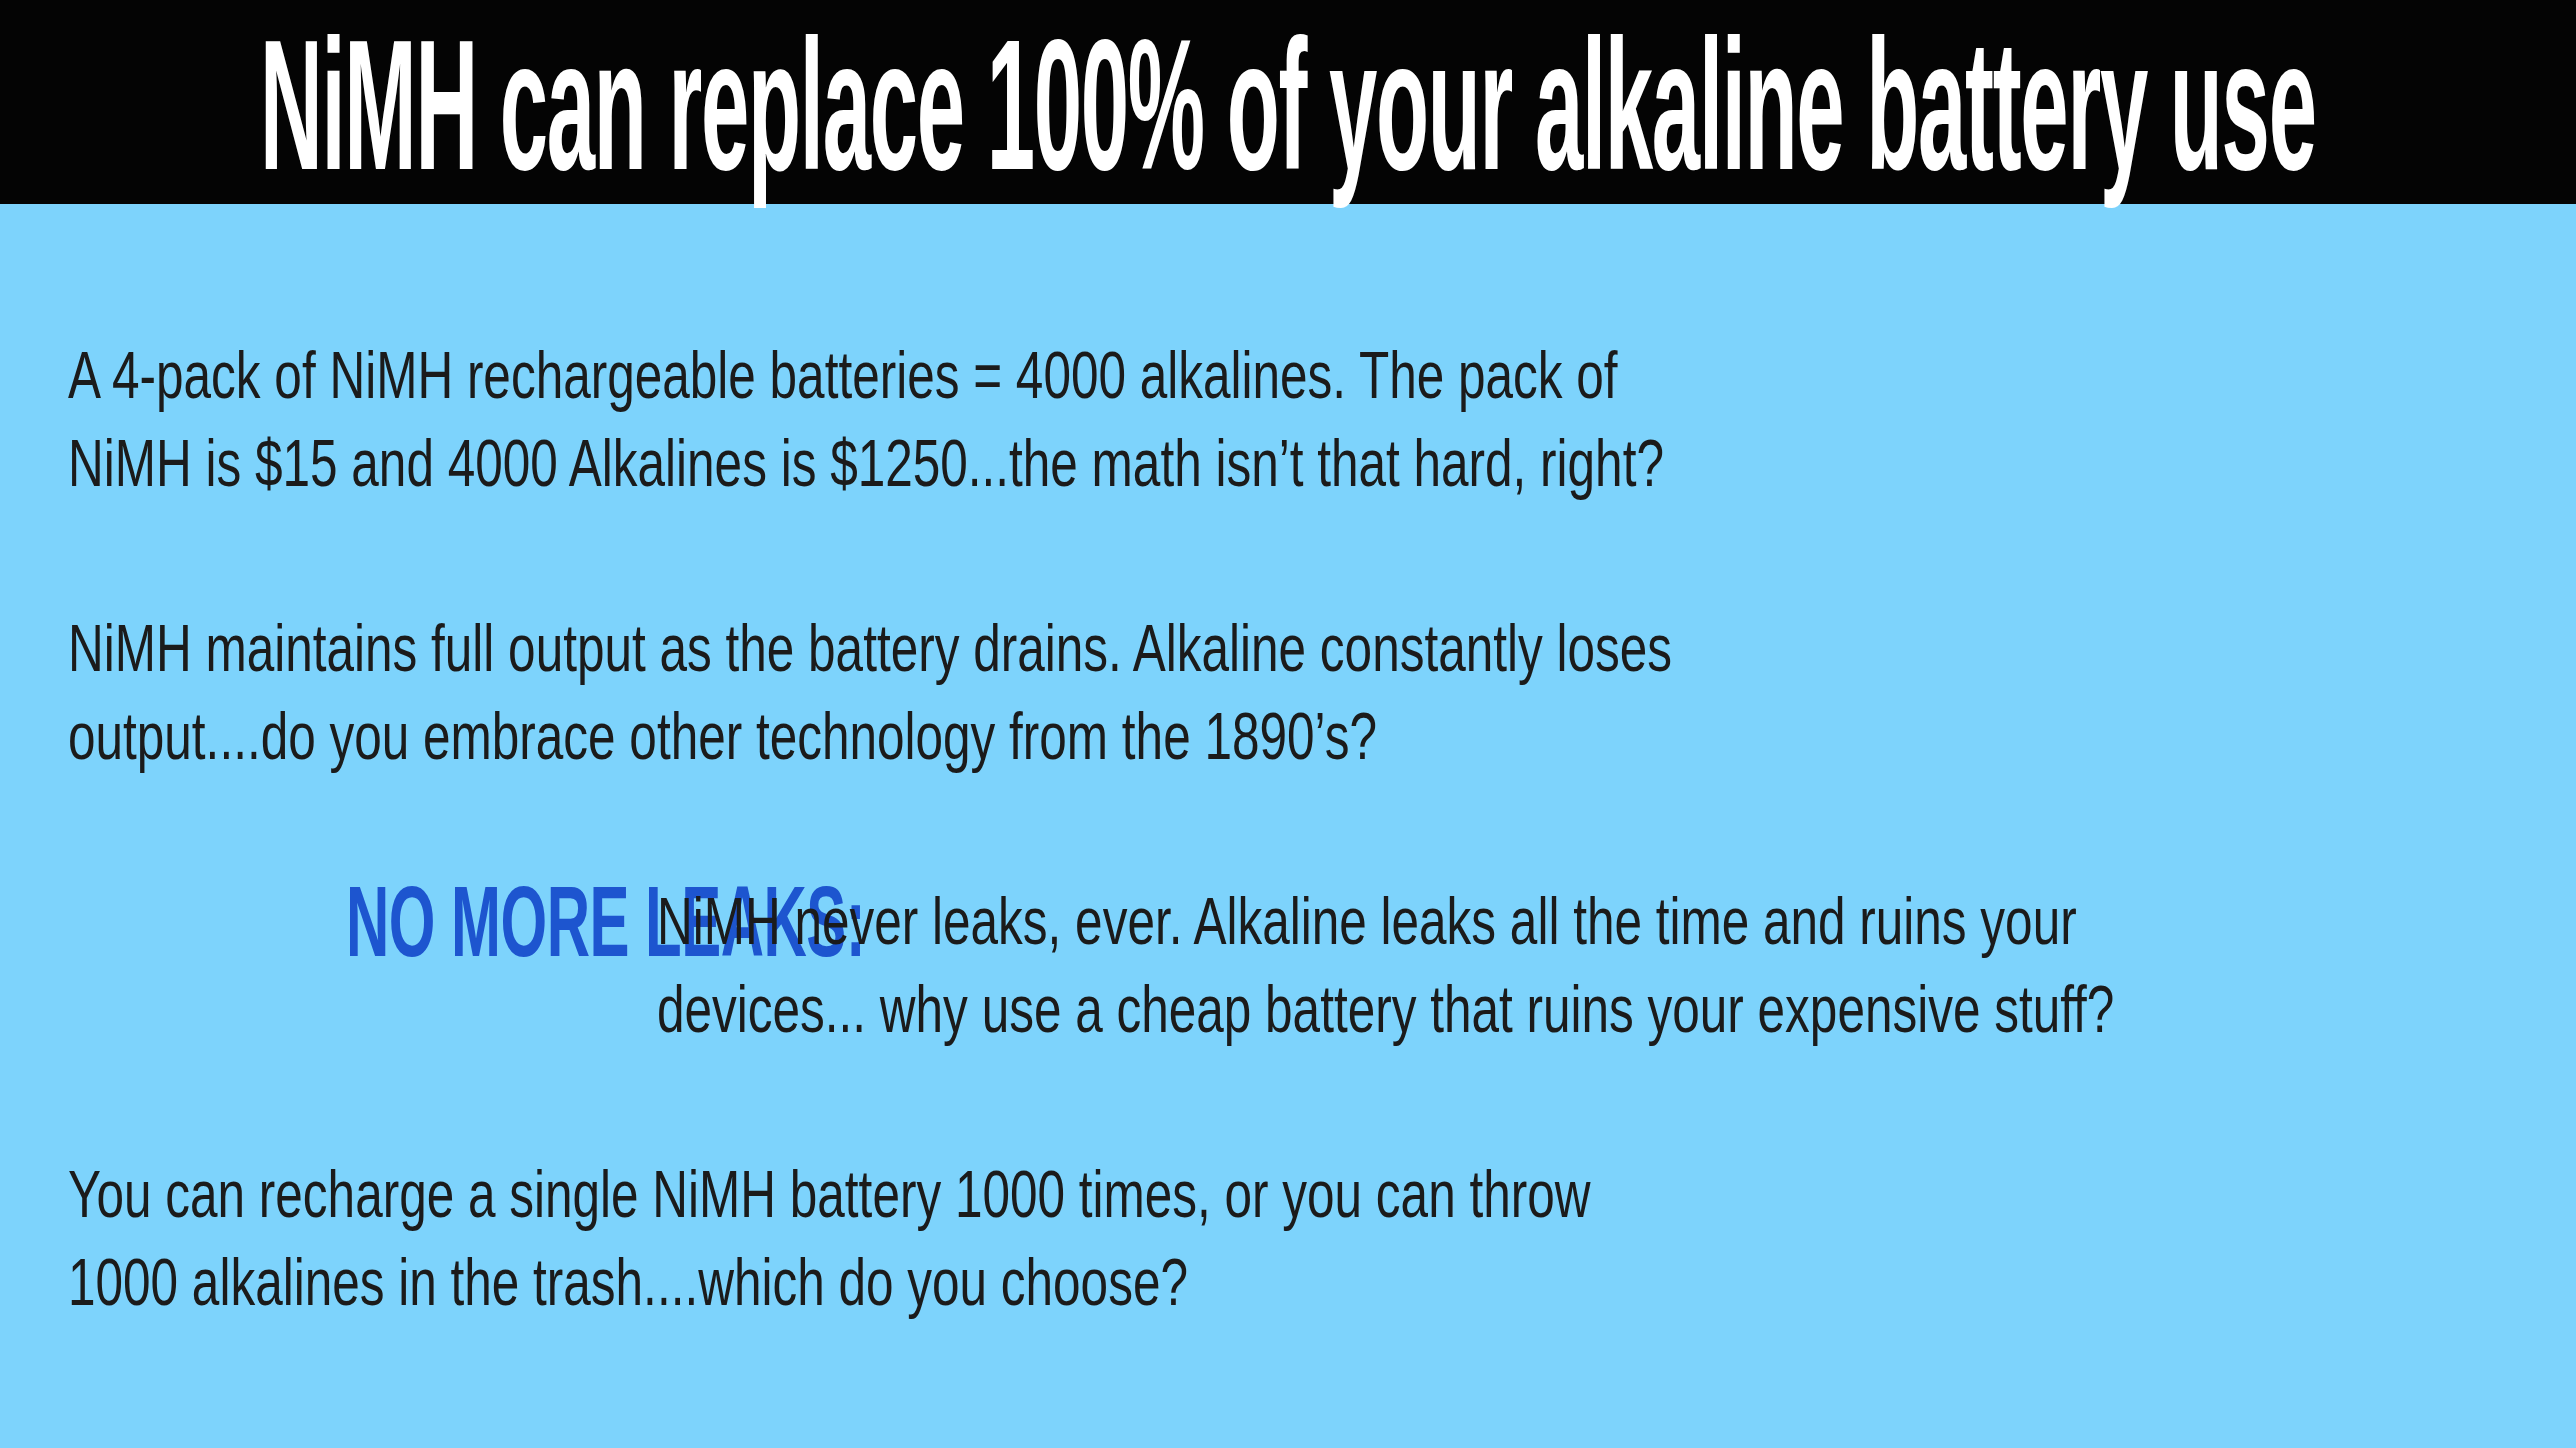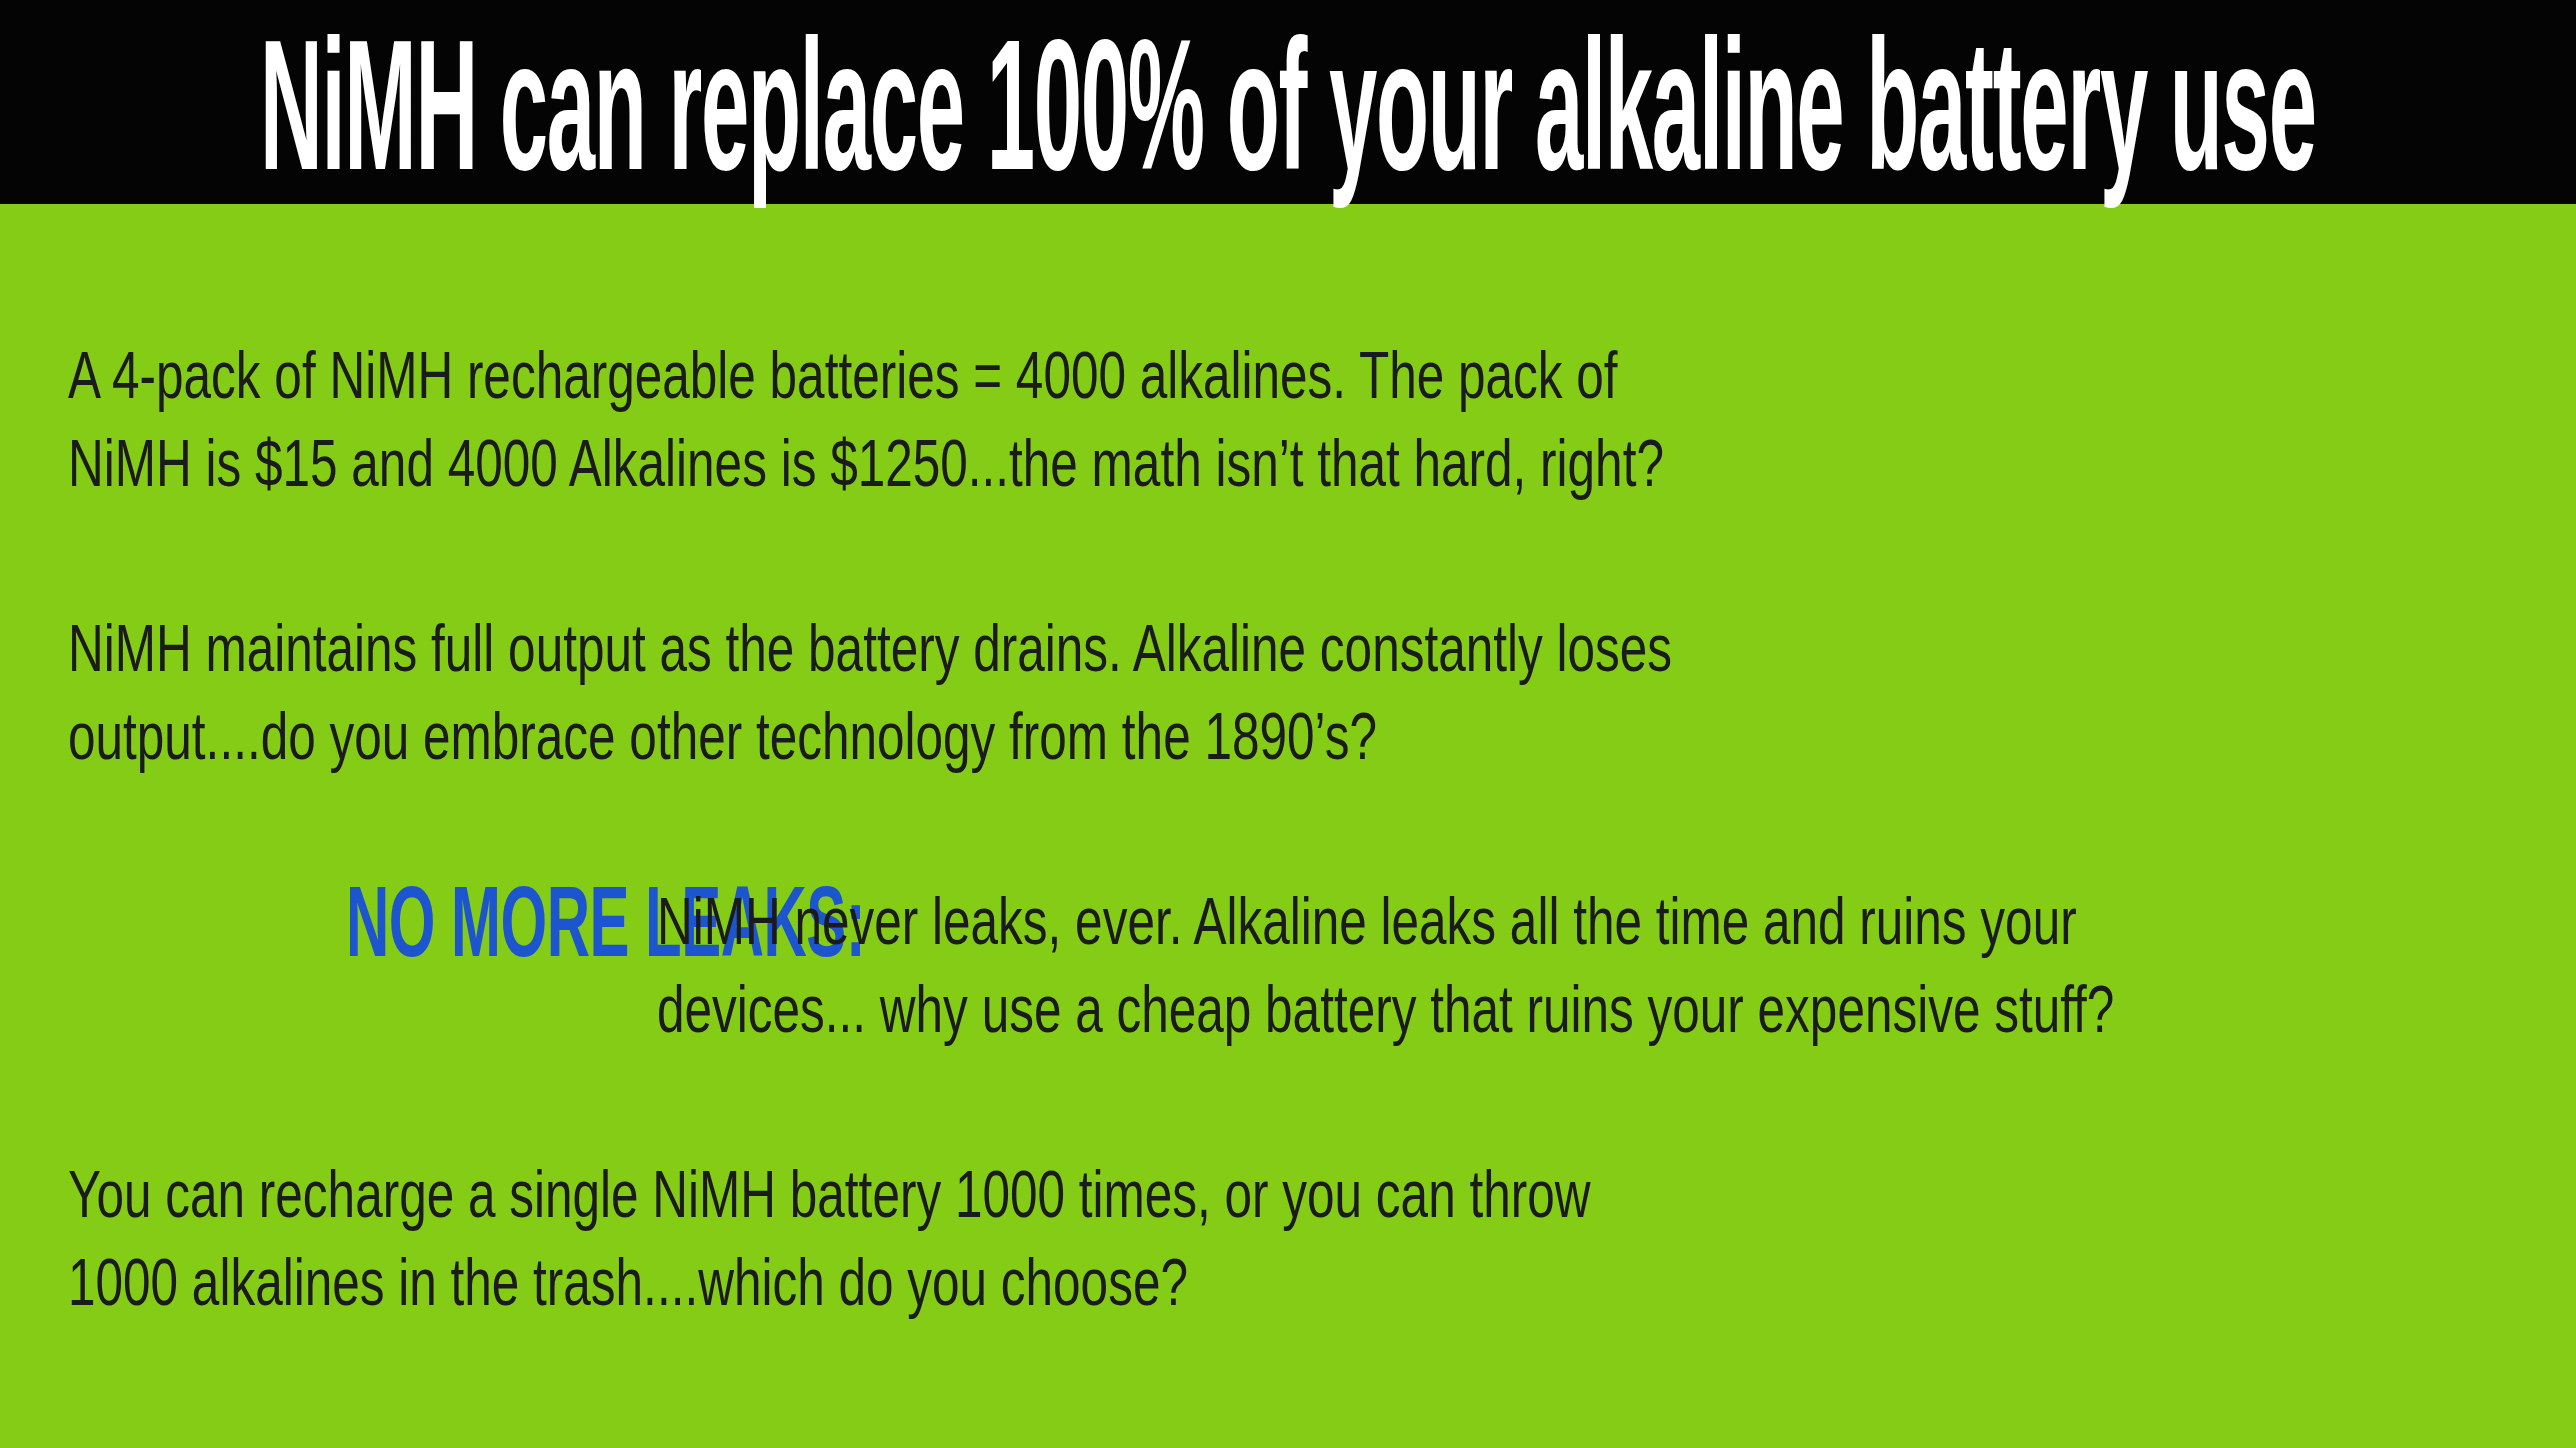--- a/index.html
+++ b/index.html
@@ -4,21 +4,21 @@
 <style>
   html, body {
     margin: 0;
     padding: 0;
     background: #ffffff;
   }
   .page {
     position: relative;
     width: 2576px;
     height: 1448px;
-    background: #84cc16;
+    background: #7dd3fc;
     overflow: hidden;
     font-family: "Liberation Sans", sans-serif;
   }
   
   .banner {
     position: absolute;
     top: 0;
     left: 0;
     width: 2576px;
     height: 204px;

